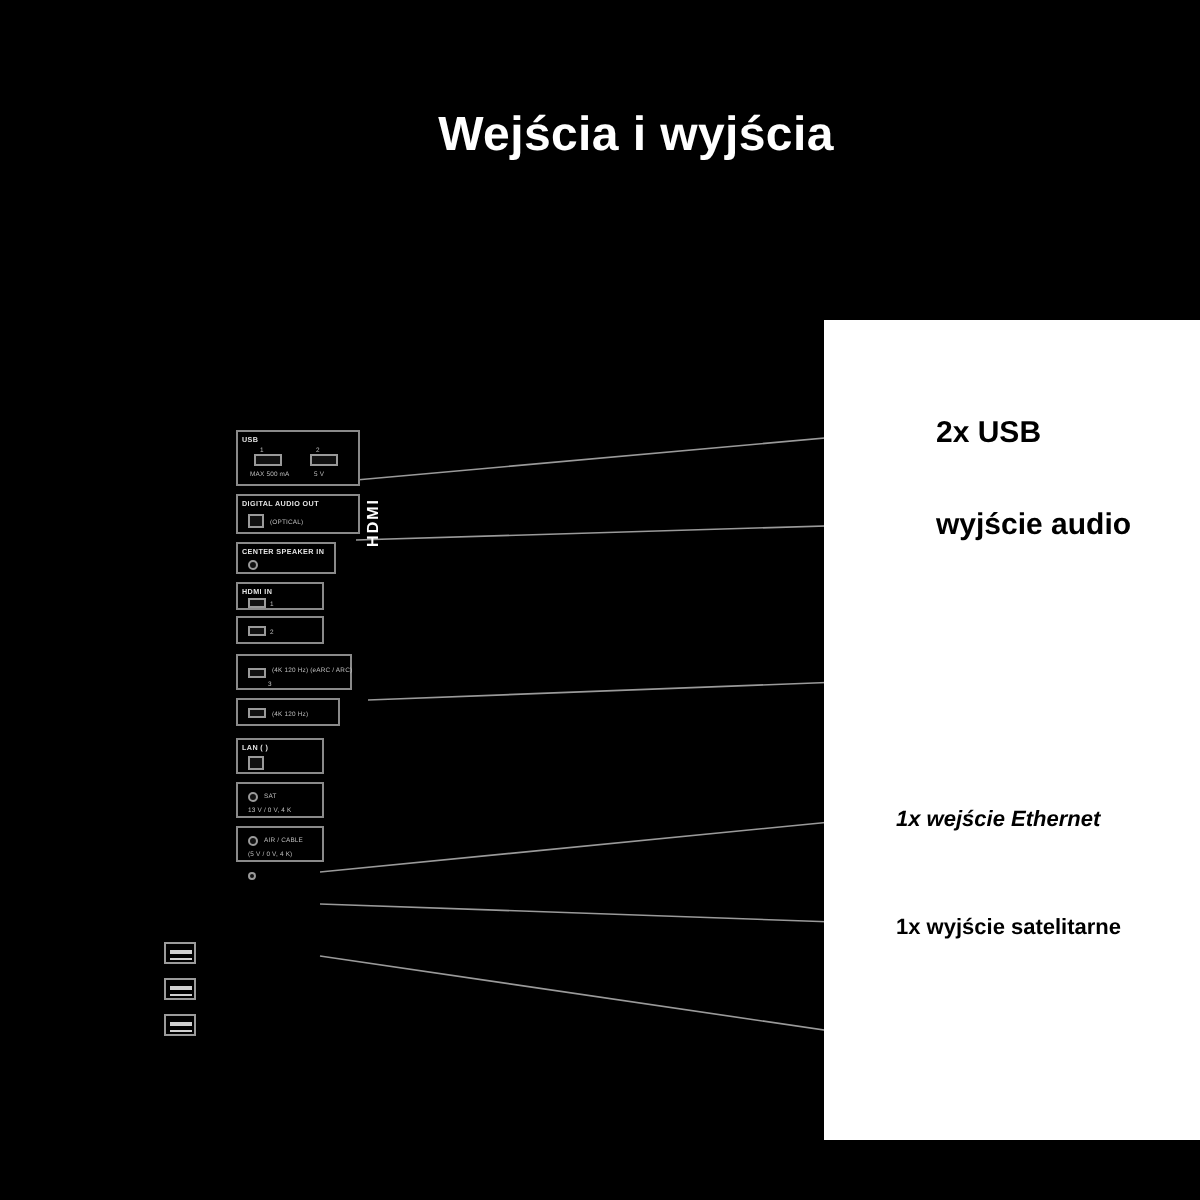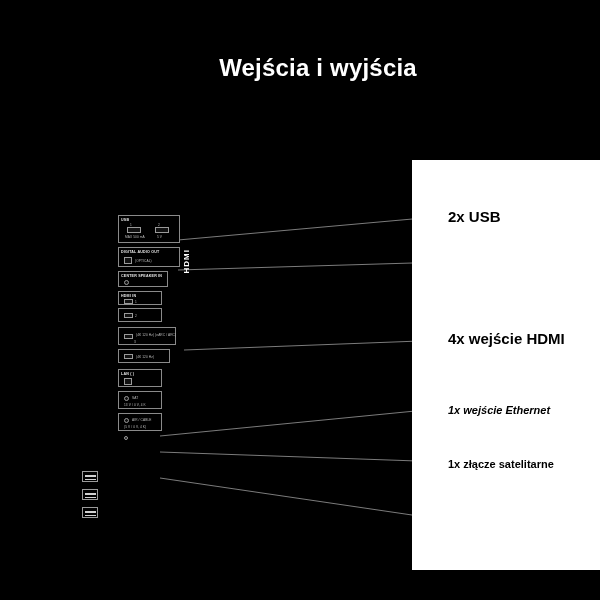--- a/index.html
+++ b/index.html
@@ -41,20 +41,21 @@
   }
   .callout {
     position: absolute;
     left: 36px;
     color: #000000;
     line-height: 1.22;
   }
   .callout.big {
     font-size: 15px;
     font-weight: bold;
+    margin-left: 20px;
   }
   .callout.small {
     font-size: 11px;
     font-weight: bold;
   }
 
   
   #leaders {
     position: absolute;
     left: 0;
@@ -227,29 +228,29 @@
     </div>
   </div>
 
   <div id="label-panel">
 
     <div class="callout big" style="top:48px;">
       <div>2x USB</div>
     </div>
 
     <div class="callout big" style="top:94px;">
+      <div>wyjście audio</div>
     </div>
 
     <div class="callout big" style="top:170px;">
-      <div>4x wejście HDMI</div>
     </div>
 
     <div class="callout small" style="top:244px;font-style:italic;">
       <div>1x wejście Ethernet</div>
     </div>
 
     <div class="callout small" style="top:298px;">
-      <div>1x złącze satelitarne</div>
+      <div>1x wyjście satelitarne</div>
     </div>
 
   </div>
 
 </div>
 
 </body></html>

